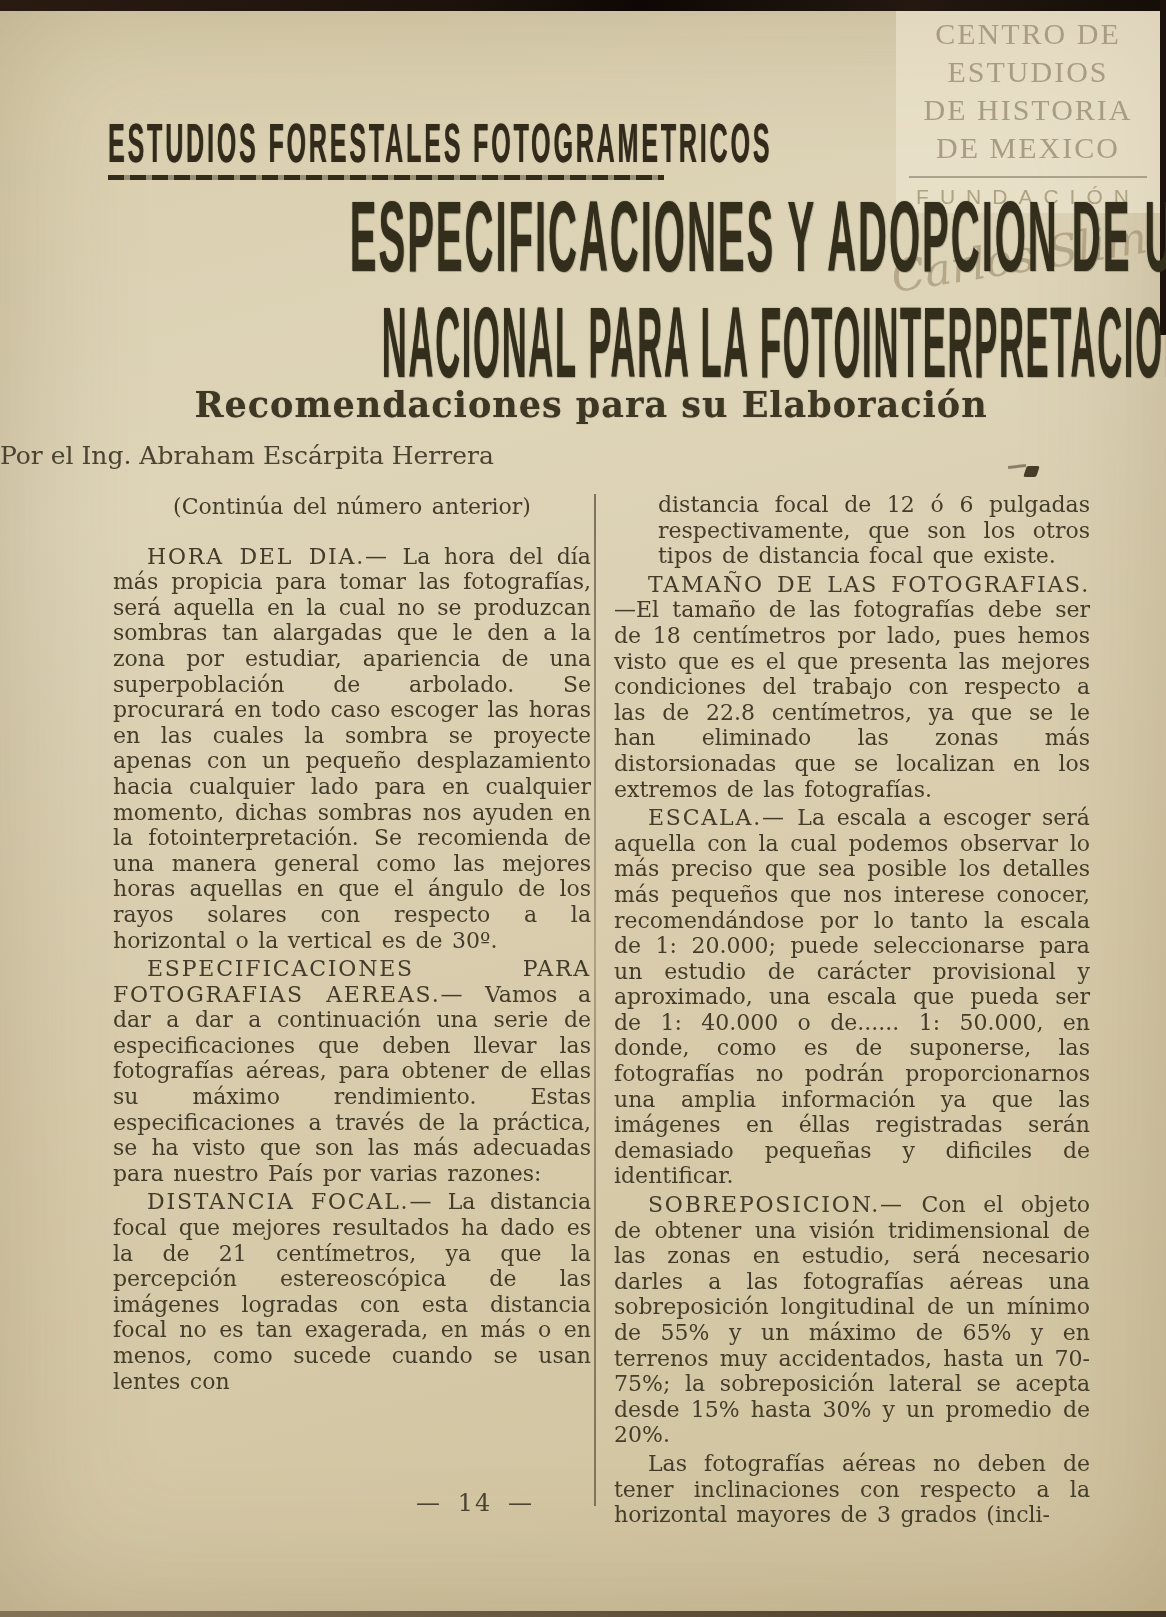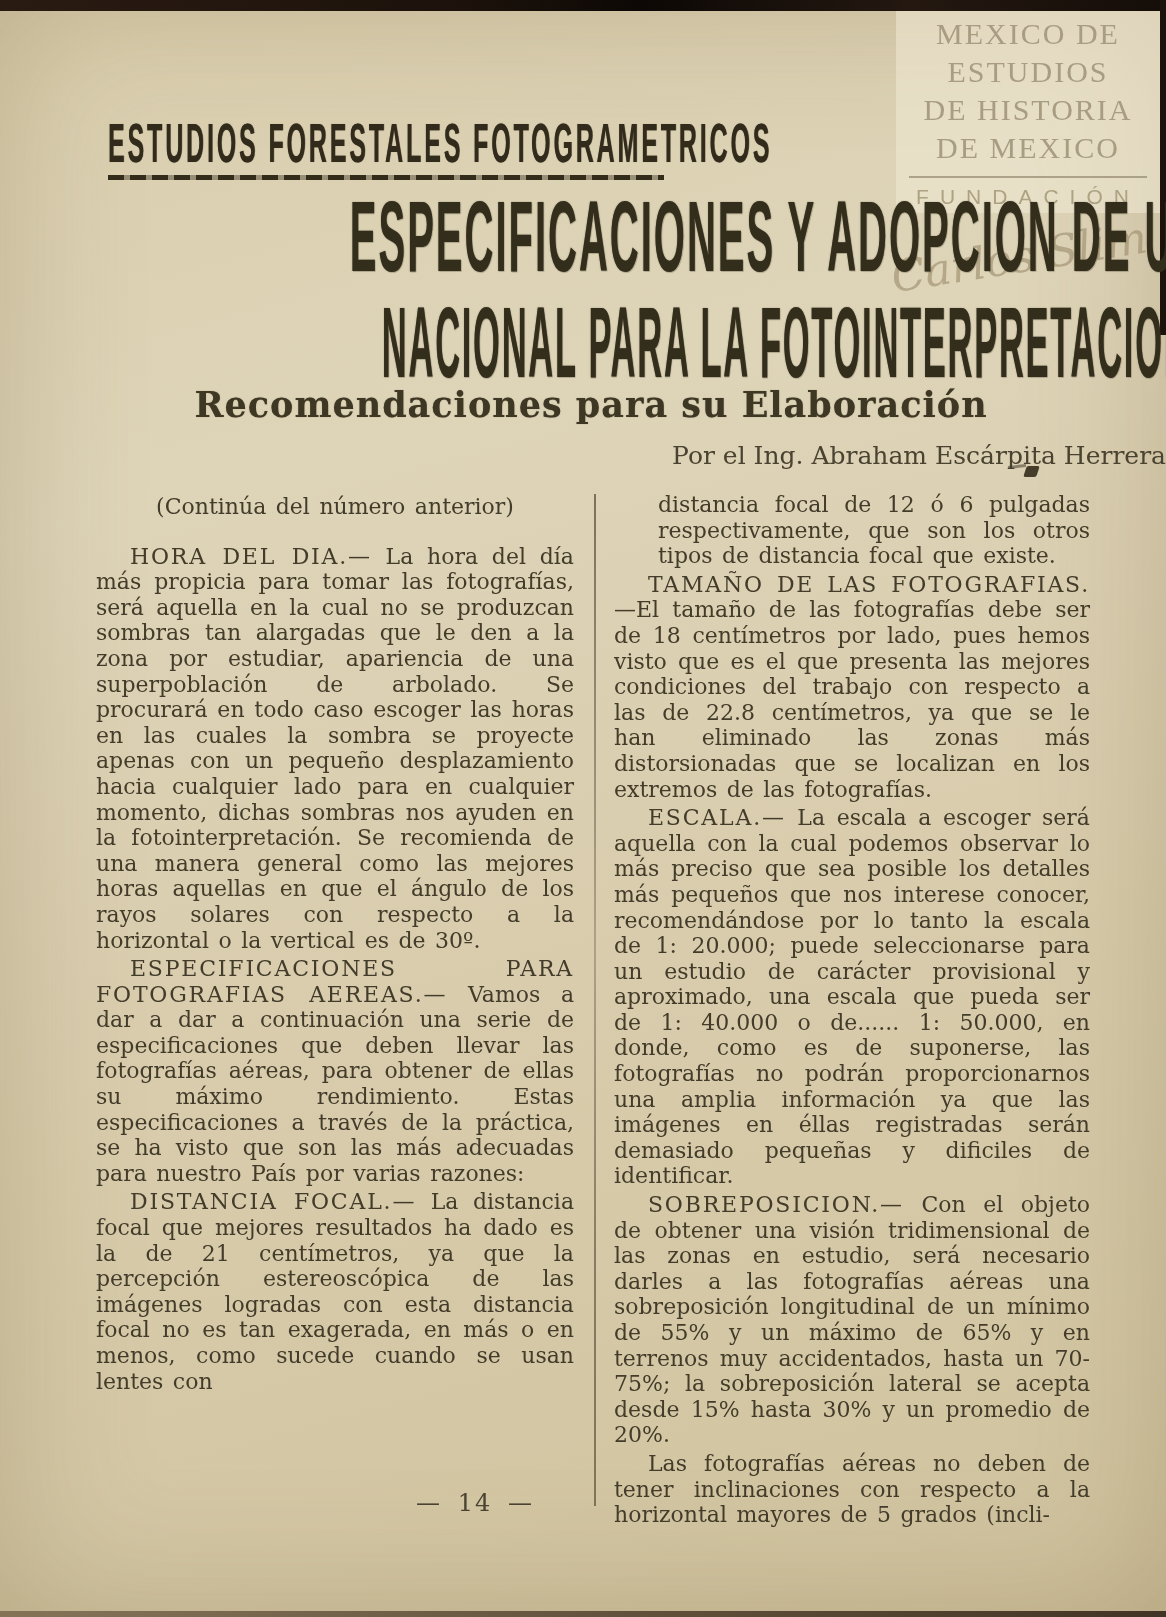--- a/index.html
+++ b/index.html
@@ -37,29 +37,29 @@
   .title-line{position:absolute;left:0;width:1166px;margin:0;text-align:center;
     font-family:"Liberation Sans", sans-serif;font-weight:700;color:#332d1c;
     white-space:nowrap;letter-spacing:5px;
     text-shadow:0 0 2px rgba(52,46,29,.55), 2px 1px 0 rgba(52,46,29,.18);}
   .title1{top:186px;font-size:100px;line-height:100px;transform:scale(0.40,1);}
   .title2{top:292px;font-size:100px;line-height:100px;transform:scale(0.345,1);}
 
   .subtitle{position:absolute;top:376px;left:0;width:1166px;margin:8px;text-align:center;
     font-family:"DejaVu Serif", serif;font-weight:700;font-size:35px;color:#3d3724;
     letter-spacing:1px;text-shadow:0 0 1px rgba(61,55,36,.5);}
-  .byline{position:absolute;top:441px;left:0;width:1166px;text-align:right;
+  .byline{position:absolute;top:441px;left:0;width:1166px;text-align:left;
     font-size:25px;color:#4a4331;}
 
   .col-divider{position:absolute;left:594px;top:494px;width:2px;height:1012px;
     background:linear-gradient(180deg,rgba(72,62,43,.65),rgba(72,62,43,.3) 45%,rgba(72,62,43,.55) 75%,rgba(72,62,43,.6));}
 
   .col{position:absolute;top:492px;font-size:22px;line-height:25.6px;text-align:justify;
     color:#433c2a;word-spacing:2.5px;}
-  .col-left{left:96px;width:478px;}
+  .col-left{left:113px;width:478px;}
   .col-right{left:614px;width:476px;}
   .col p{margin:0 0 3px;text-indent:34px;}
   .col p.note{text-indent:0;text-align:center;margin:2px 0 24px;}
   .col p.no-indent{text-indent:0;margin-left:44px;}
   .col p.gap-top{}
   .lead{letter-spacing:1.8px;}
 
   .ink-mark{position:absolute;left:1008px;top:463px;width:30px;height:14px;}
   .ink-mark::before{content:"";position:absolute;right:0;top:3px;width:13px;height:11px;
     background:#453c29;border-radius:2px;transform:skewX(-18deg);}
@@ -72,21 +72,21 @@
 </head>
 <body>
 
 <div class="page">
 
   <div class="edge-top"></div>
   <div class="edge-bottom"></div>
   <div class="edge-right"></div>
 
   <div class="watermark">
-    <div class="wm-line">MEXICO DE</div>
+    <div class="wm-line">CENTRO DE</div>
     <div class="wm-line">ESTUDIOS</div>
     <div class="wm-line">DE HISTORIA</div>
     <div class="wm-line">DE MEXICO</div>
     <div class="wm-rule"></div>
     <div class="wm-foundation">FUNDACIÓN</div>
   </div>
   <div class="signature">Carlos Slim</div>
 
   <div class="kicker-wrap">
     <span class="kicker">ESTUDIOS FORESTALES FOTOGRAMETRICOS</span>
@@ -106,18 +106,18 @@
     <p><span class="lead">HORA DEL DIA.—</span><span> La hora del día más propicia para tomar las fotografías, será aquella en la cual no se produzcan sombras tan alargadas que le den a la zona por estudiar, apariencia de una superpoblación de arbolado. Se procurará en todo caso escoger las horas en las cuales la sombra se proyecte apenas con un pequeño desplazamiento hacia cualquier lado para en cualquier momento, dichas sombras nos ayuden en la fotointerpretación. Se recomienda de una manera general como las mejores horas aquellas en que el ángulo de los rayos solares con respecto a la horizontal o la vertical es de 30º.</span></p>
     <p><span class="lead">ESPECIFICACIONES PARA FOTOGRAFIAS AEREAS.—</span><span> Vamos a dar a dar a continuación una serie de especificaciones que deben llevar las fotografías aéreas, para obtener de ellas su máximo rendimiento. Estas especificaciones a través de la práctica, se ha visto que son las más adecuadas para nuestro País por varias razones:</span></p>
     <p><span class="lead">DISTANCIA FOCAL.—</span><span> La distancia focal que mejores resultados ha dado es la de 21 centímetros, ya que la percepción estereoscópica de las imágenes logradas con esta distancia focal no es tan exagerada, en más o en menos, como sucede cuando se usan lentes con</span></p>
   </div>
 
   <div class="col col-right">
     <p class="no-indent">distancia focal de 12 ó 6 pulgadas respectivamente, que son los otros tipos de distancia focal que existe.</p>
     <p><span class="lead">TAMAÑO DE LAS FOTOGRAFIAS.</span><span> —El tamaño de las fotografías debe ser de 18 centímetros por lado, pues hemos visto que es el que presenta las mejores condiciones del trabajo con respecto a las de 22.8 centímetros, ya que se le han eliminado las zonas más distorsionadas que se localizan en los extremos de las fotografías.</span></p>
     <p><span class="lead">ESCALA.—</span><span> La escala a escoger será aquella con la cual podemos observar lo más preciso que sea posible los detalles más pequeños que nos interese conocer, recomendándose por lo tanto la escala de 1: 20.000; puede seleccionarse para un estudio de carácter provisional y aproximado, una escala que pueda ser de 1: 40.000 o de...... 1: 50.000, en donde, como es de suponerse, las fotografías no podrán proporcionarnos una amplia información ya que las imágenes en éllas registradas serán demasiado pequeñas y dificiles de identificar.</span></p>
     <p class="gap-top"><span class="lead">SOBREPOSICION.—</span><span> Con el objeto de obtener una visión tridimensional de las zonas en estudio, será necesario darles a las fotografías aéreas una sobreposición longitudinal de un mínimo de 55% y un máximo de 65% y en terrenos muy accidentados, hasta un 70-75%; la sobreposición lateral se acepta desde 15% hasta 30% y un promedio de 20%.</span></p>
-    <p>Las fotografías aéreas no deben de tener inclinaciones con respecto a la horizontal mayores de 5 grados (incli-</p>
+    <p>Las fotografías aéreas no deben de tener inclinaciones con respecto a la horizontal mayores de 3 grados (incli-</p>
   </div>
 
   <div class="page-number">— 14 —</div>
 
 </div>
 
 </body></html>

